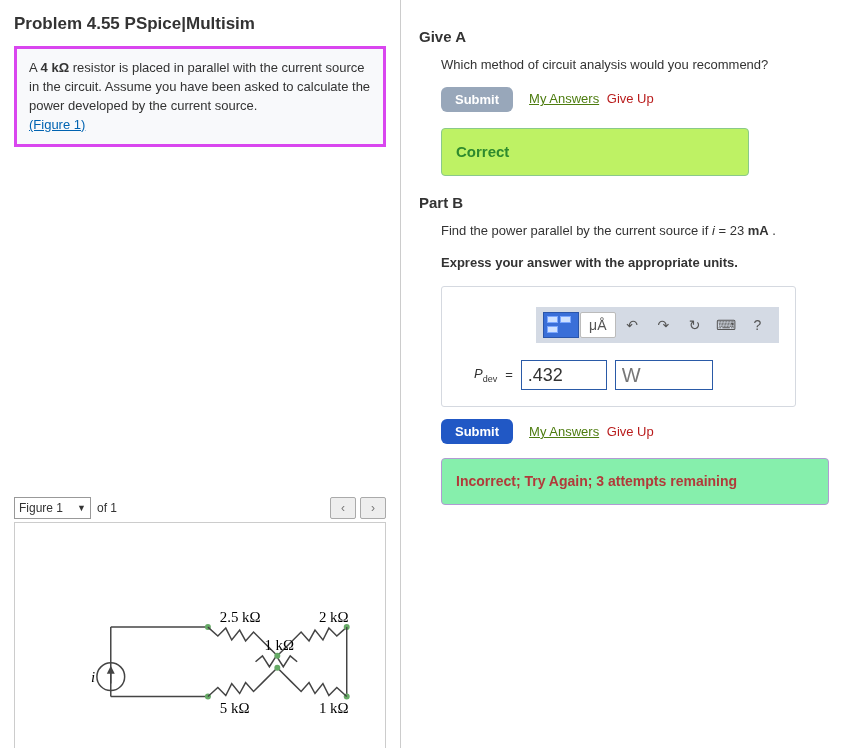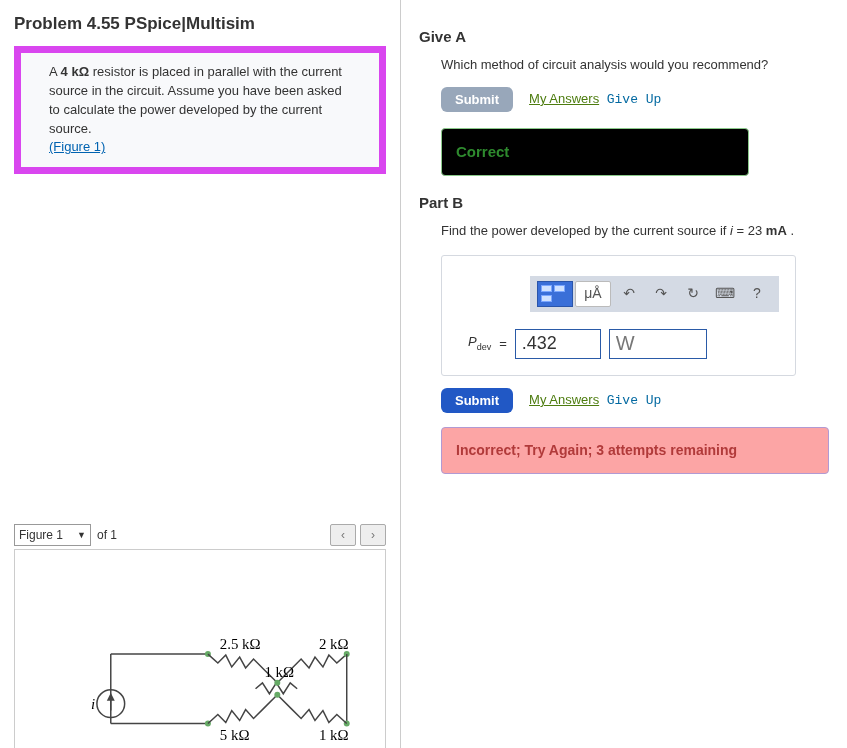--- a/index.html
+++ b/index.html
@@ -22,23 +22,23 @@
       flex: 1;
       padding: 10px 18px;
     }
     .problem-title {
       font-size: 17px;
       font-weight: bold;
       margin: 4px 0 12px 0;
       color: #333;
     }
     .intro-box {
-      border: 7px solid #d946ef;
+      border: 3px solid #d946ef;
       background: #f8f9fb;
-      padding: 10px 28px;
+      padding: 10px 12px;
       font-size: 13px;
       line-height: 1.45;
       color: #333;
     }
     .intro-box a { color: #0063b1; text-decoration: underline; }
     .figure-bar {
       margin-top: 350px;
       display: flex;
       align-items: center;
       gap: 0;
@@ -119,49 +119,49 @@
       border: none;
       border-radius: 6px;
       padding: 5px 14px;
       font-size: 13px;
       cursor: pointer;
     }
     .submit-btn.blue {
       background: #2158c5;
     }
     .link-a { color: #4d7c0f; text-decoration: underline; font-weight: normal; cursor: pointer; margin-top: 32px; }
-    .link-b { color: #0369a1; cursor: pointer; margin-left: 4px; font-family: Liberation Mono, monospace; }
+    .link-b { color: #b91c1c; cursor: pointer; margin-left: 4px; }
     .correct-box {
       margin-top: 16px;
       width: 308px;
       border: 1px solid #8ac98a;
-      background: #000000;
+      background: #bef264;
       border-radius: 4px;
       padding: 12px 14px;
       color: #2e8a2e;
       font-weight: bold;
       font-size: 15px;
     }
     .incorrect-box {
       margin-top: 14px;
       width: 388px;
       border: 1px solid #b19ad3;
-      background: #fca5a5;
+      background: #86efac;
       border-radius: 4px;
       padding: 12px 14px;
       color: #b13a3a;
       font-weight: bold;
       font-size: 14px;
     }
     .partB-box {
       border: 1px solid #d5d9e0;
       border-radius: 3px;
       margin-top: 14px;
       width: 355px;
-      padding: 0 0 16px 10px;
+      padding: 0 0 16px 16px;
     }
     .tool-row {
       background: #d4dae4;
       margin: 20px 16px 0 78px;
       height: 36px;
       display: flex;
       align-items: center;
       gap: 0;
       padding: 0 6px;
     }
@@ -316,22 +316,23 @@
         <span class="link-b">Give Up</span>
       </span>
     </div>
 
     <div class="correct-box">Correct</div>
   </div>
 
   <div class="part-title">Part B</div>
   <div class="part-indent">
     <div>
-      <span>Find the power developed by the current source if </span><i>i</i><span> = 23 </span><b>mA</b> .
-    </div>
+      <span>Find the power parallel by the current source if </span><i>i</i><span> = 23 </span><b>mA</b> .
+    </div>
+    <div class="hint-row" style="margin-left:0">Express your answer with the appropriate units.</div>
 
     <div class="partB-box">
       <div class="tool-row">
         <div class="tool-btn btn-wide">
           <div class="tmpl-box">
               <span></span>
               <span></span>
               <span></span>
             </div>
         </div>

